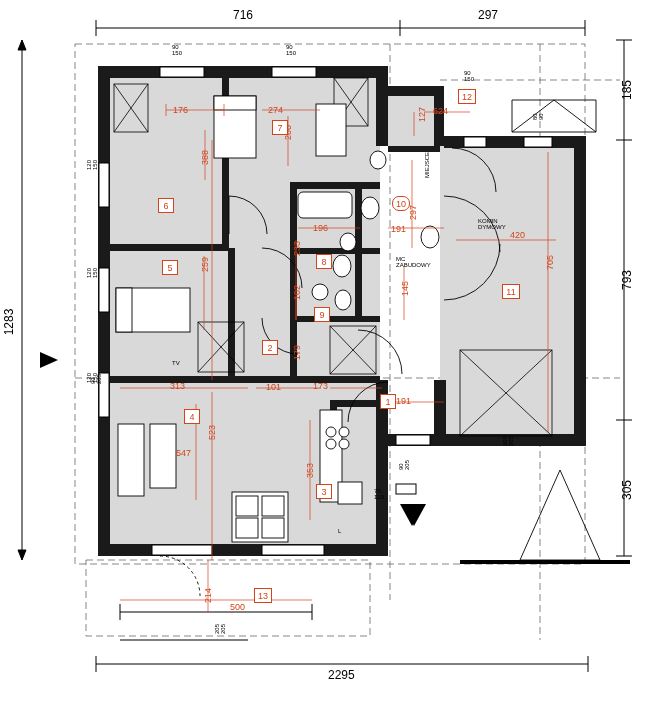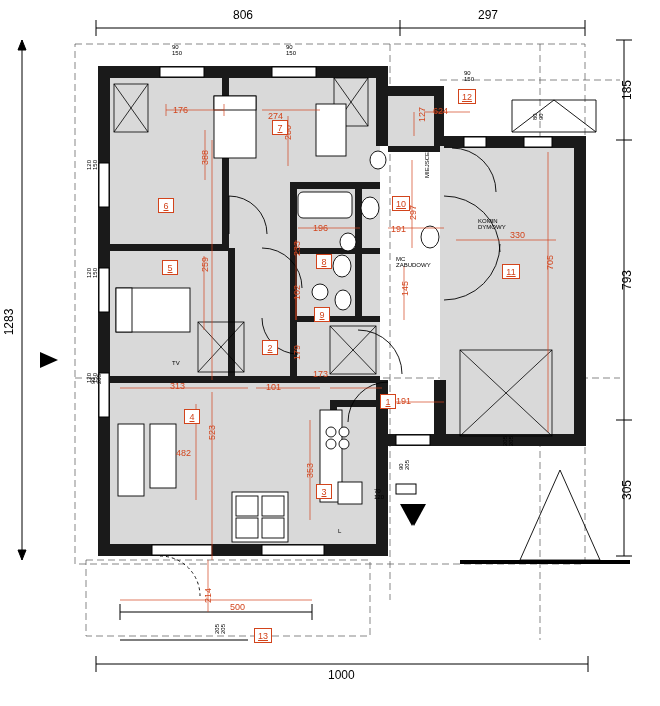--- a/index.html
+++ b/index.html
@@ -3,21 +3,21 @@
 <meta charset="utf-8">
 <style>
   html,body{margin:0;padding:0;background:#ffffff;}
   body{width:660px;height:706px;position:relative;font-family:"Liberation Sans",sans-serif;overflow:hidden;}
   #plan{position:absolute;left:0;top:0;width:660px;height:706px;}
   .lbl{position:absolute;font-family:"Liberation Sans",sans-serif;color:#000;white-space:nowrap;}
   .dimtxt{font-size:12px;color:#000;}
   .orange{color:#d2441c;font-size:9px;}
   .rot{transform-origin:0 0;}
   .roombox{position:absolute;border:1px solid #d2441c;color:#d2441c;font-size:9px;
-           display:flex;align-items:center;justify-content:center;background:#fff;text-decoration:underline;}
+           display:flex;align-items:center;justify-content:center;background:#fff;}
   .tiny{font-size:6px;color:#000;}
 </style>
 </head>
 <body>
 
 <svg id="plan" viewBox="0 0 660 706" xmlns="http://www.w3.org/2000/svg">
 
   <g stroke="#000" stroke-width="1" fill="none">
     <line x1="96" y1="28" x2="400" y2="28"></line>
     <line x1="400" y1="28" x2="585" y2="28"></line>
@@ -228,67 +228,67 @@
     <line x1="548" y1="152" x2="548" y2="432"></line>
     <line x1="296" y1="296" x2="296" y2="320"></line>
     <line x1="120" y1="600" x2="312" y2="600"></line>
     <line x1="208" y1="560" x2="208" y2="612"></line>
   </g>
 
 </svg>
 
 <div>
 
-  <div class="lbl dimtxt" style="left:233px;top:8px;">806</div>
+  <div class="lbl dimtxt" style="left:233px;top:8px;">716</div>
   <div class="lbl dimtxt" style="left:478px;top:8px;">297</div>
   <div class="lbl dimtxt rot" style="left:16px;top:322px;transform:rotate(-90deg) translate(-50%,-100%);">1283</div>
   <div class="lbl dimtxt rot" style="left:620px;top:100px;transform:rotate(-90deg);">185</div>
   <div class="lbl dimtxt rot" style="left:620px;top:290px;transform:rotate(-90deg);">793</div>
   <div class="lbl dimtxt rot" style="left:620px;top:500px;transform:rotate(-90deg);">305</div>
-  <div class="lbl dimtxt" style="left:328px;top:668px;">1000</div>
+  <div class="lbl dimtxt" style="left:328px;top:668px;">2295</div>
   <div class="lbl orange" style="left:230px;top:602px;">500</div>
 
   <div class="lbl orange" style="left:173px;top:105px;">176</div>
-  <div class="lbl orange" style="left:268px;top:111px;">274</div>
+  <div class="lbl orange" style="left:268px;top:105px;">274</div>
   <div class="lbl orange rot" style="left:200px;top:165px;transform:rotate(-90deg);">388</div>
   <div class="lbl orange rot" style="left:283px;top:140px;transform:rotate(-90deg);">280</div>
   <div class="lbl orange rot" style="left:417px;top:122px;transform:rotate(-90deg);">127</div>
   <div class="lbl orange" style="left:433px;top:106px;">624</div>
   <div class="lbl orange" style="left:313px;top:223px;">196</div>
   <div class="lbl orange rot" style="left:408px;top:220px;transform:rotate(-90deg);">297</div>
   <div class="lbl orange" style="left:391px;top:224px;">191</div>
-  <div class="lbl orange" style="left:510px;top:230px;">330</div>
+  <div class="lbl orange" style="left:510px;top:230px;">420</div>
   <div class="lbl orange rot" style="left:292px;top:256px;transform:rotate(-90deg);">233</div>
   <div class="lbl orange rot" style="left:200px;top:272px;transform:rotate(-90deg);">259</div>
   <div class="lbl orange rot" style="left:292px;top:300px;transform:rotate(-90deg);">102</div>
   <div class="lbl orange rot" style="left:400px;top:296px;transform:rotate(-90deg);">145</div>
   <div class="lbl orange rot" style="left:545px;top:270px;transform:rotate(-90deg);">705</div>
   <div class="lbl orange rot" style="left:292px;top:360px;transform:rotate(-90deg);">179</div>
-  <div class="lbl orange" style="left:313px;top:369px;">173</div>
+  <div class="lbl orange" style="left:313px;top:381px;">173</div>
   <div class="lbl orange" style="left:396px;top:396px;">191</div>
   <div class="lbl orange" style="left:266px;top:382px;">101</div>
   <div class="lbl orange" style="left:170px;top:381px;">313</div>
   <div class="lbl orange rot" style="left:207px;top:440px;transform:rotate(-90deg);">523</div>
-  <div class="lbl orange" style="left:176px;top:448px;">482</div>
+  <div class="lbl orange" style="left:176px;top:448px;">547</div>
   <div class="lbl orange rot" style="left:305px;top:478px;transform:rotate(-90deg);">353</div>
   <div class="lbl orange rot" style="left:203px;top:603px;transform:rotate(-90deg);">214</div>
 
   <div class="roombox" style="left:158px;top:198px;width:14px;height:13px;">6</div>
   <div class="roombox" style="left:272px;top:120px;width:14px;height:13px;">7</div>
   <div class="roombox" style="left:162px;top:260px;width:14px;height:13px;">5</div>
   <div class="roombox" style="left:316px;top:254px;width:14px;height:13px;">8</div>
   <div class="roombox" style="left:314px;top:307px;width:14px;height:13px;">9</div>
-  <div class="roombox" style="left:392px;top:196px;width:16px;height:13px;">10</div>
-  <div class="roombox" style="left:502px;top:264px;width:16px;height:13px;">11</div>
+  <div class="roombox" style="left:392px;top:196px;width:16px;height:13px;border-radius:7px;">10</div>
+  <div class="roombox" style="left:502px;top:284px;width:16px;height:13px;">11</div>
   <div class="roombox" style="left:458px;top:89px;width:16px;height:13px;">12</div>
   <div class="roombox" style="left:262px;top:340px;width:14px;height:13px;">2</div>
   <div class="roombox" style="left:380px;top:394px;width:14px;height:13px;">1</div>
   <div class="roombox" style="left:184px;top:409px;width:14px;height:13px;">4</div>
   <div class="roombox" style="left:316px;top:484px;width:14px;height:13px;">3</div>
-  <div class="roombox" style="left:254px;top:588px;width:16px;height:13px;margin-top:40px;">13</div>
+  <div class="roombox" style="left:254px;top:588px;width:16px;height:13px;">13</div>
 
   <div class="lbl tiny rot" style="left:86px;top:170px;transform:rotate(-90deg);">120<br>150</div>
   <div class="lbl tiny rot" style="left:86px;top:278px;transform:rotate(-90deg);">120<br>150</div>
   <div class="lbl tiny rot" style="left:86px;top:383px;transform:rotate(-90deg);">120<br>150</div>
   <div class="lbl tiny" style="left:172px;top:44px;">90<br>150</div>
   <div class="lbl tiny" style="left:286px;top:44px;">90<br>150</div>
   <div class="lbl tiny" style="left:464px;top:70px;">90<br>150</div>
   <div class="lbl tiny rot" style="left:532px;top:120px;transform:rotate(-90deg);">80<br>90</div>
   <div class="lbl tiny rot" style="left:398px;top:470px;transform:rotate(-90deg);">90<br>205</div>
   <div class="lbl tiny" style="left:374px;top:488px;">70<br>120</div>

